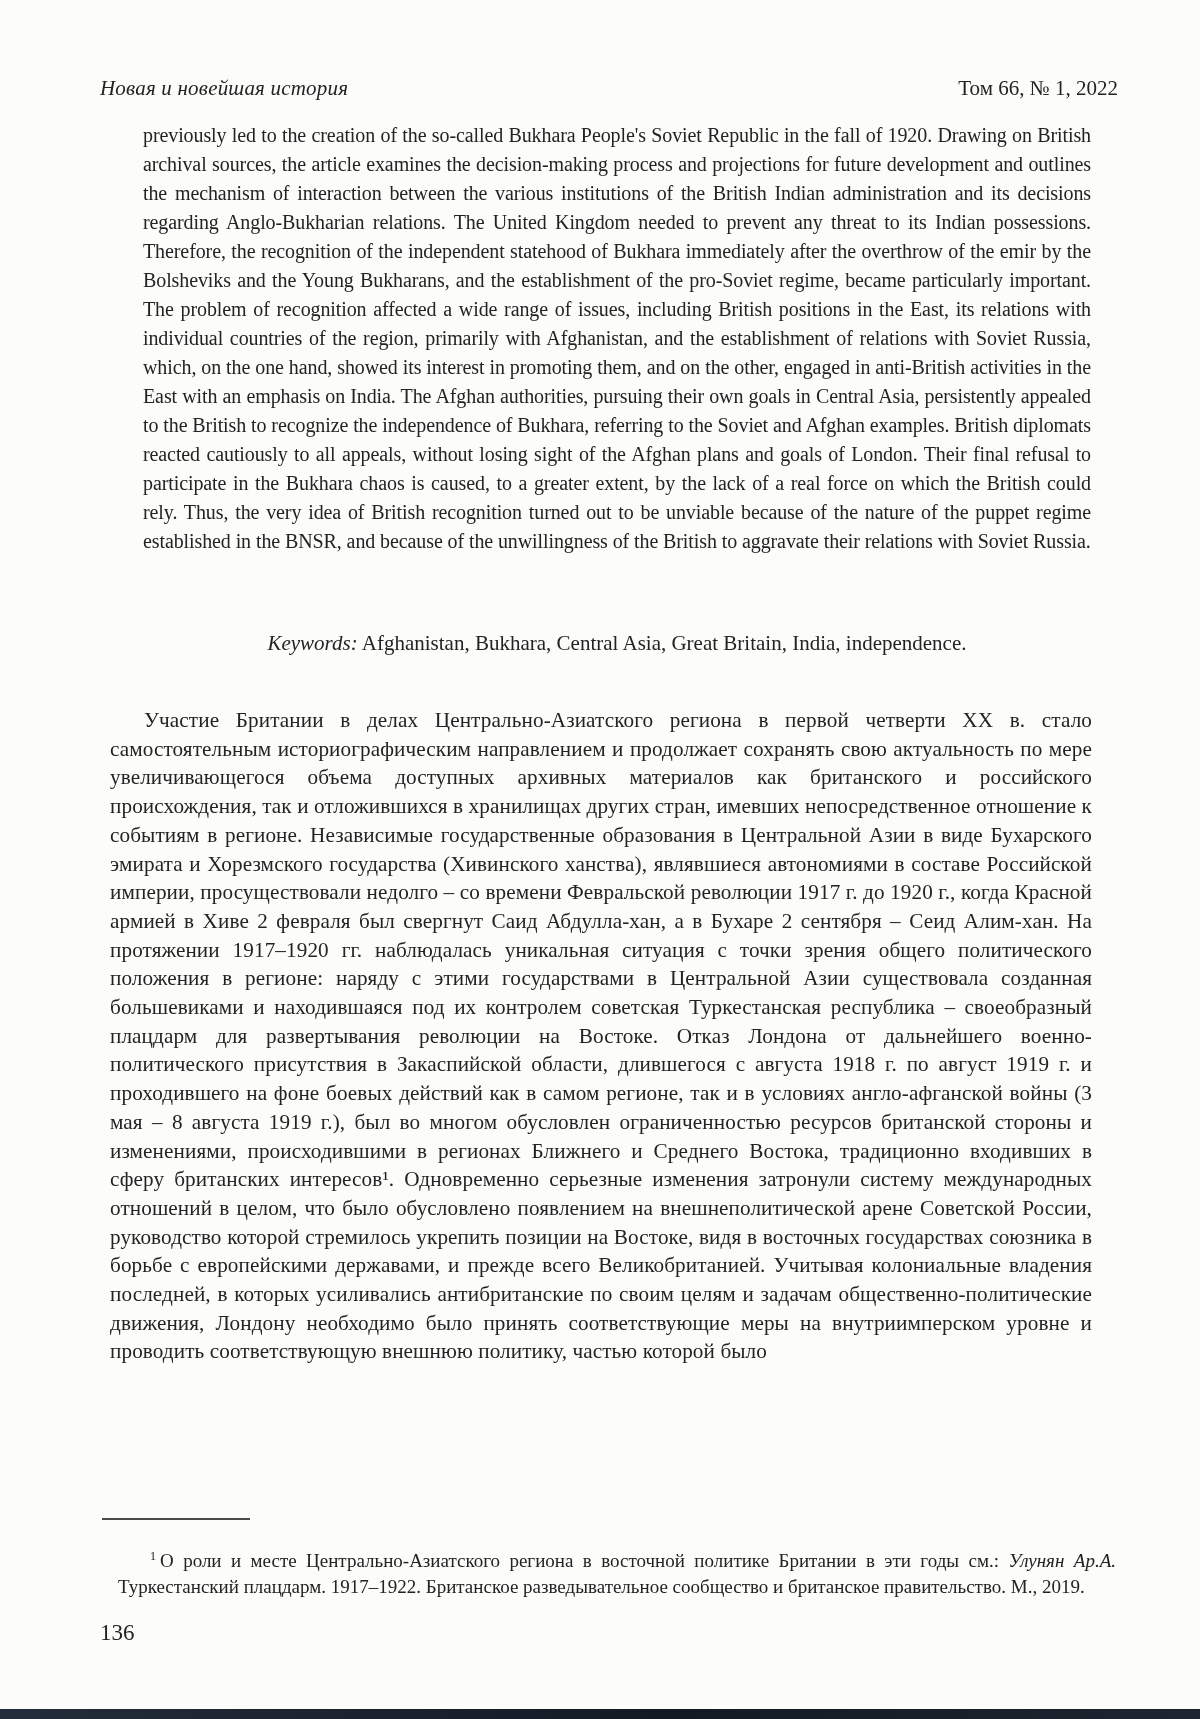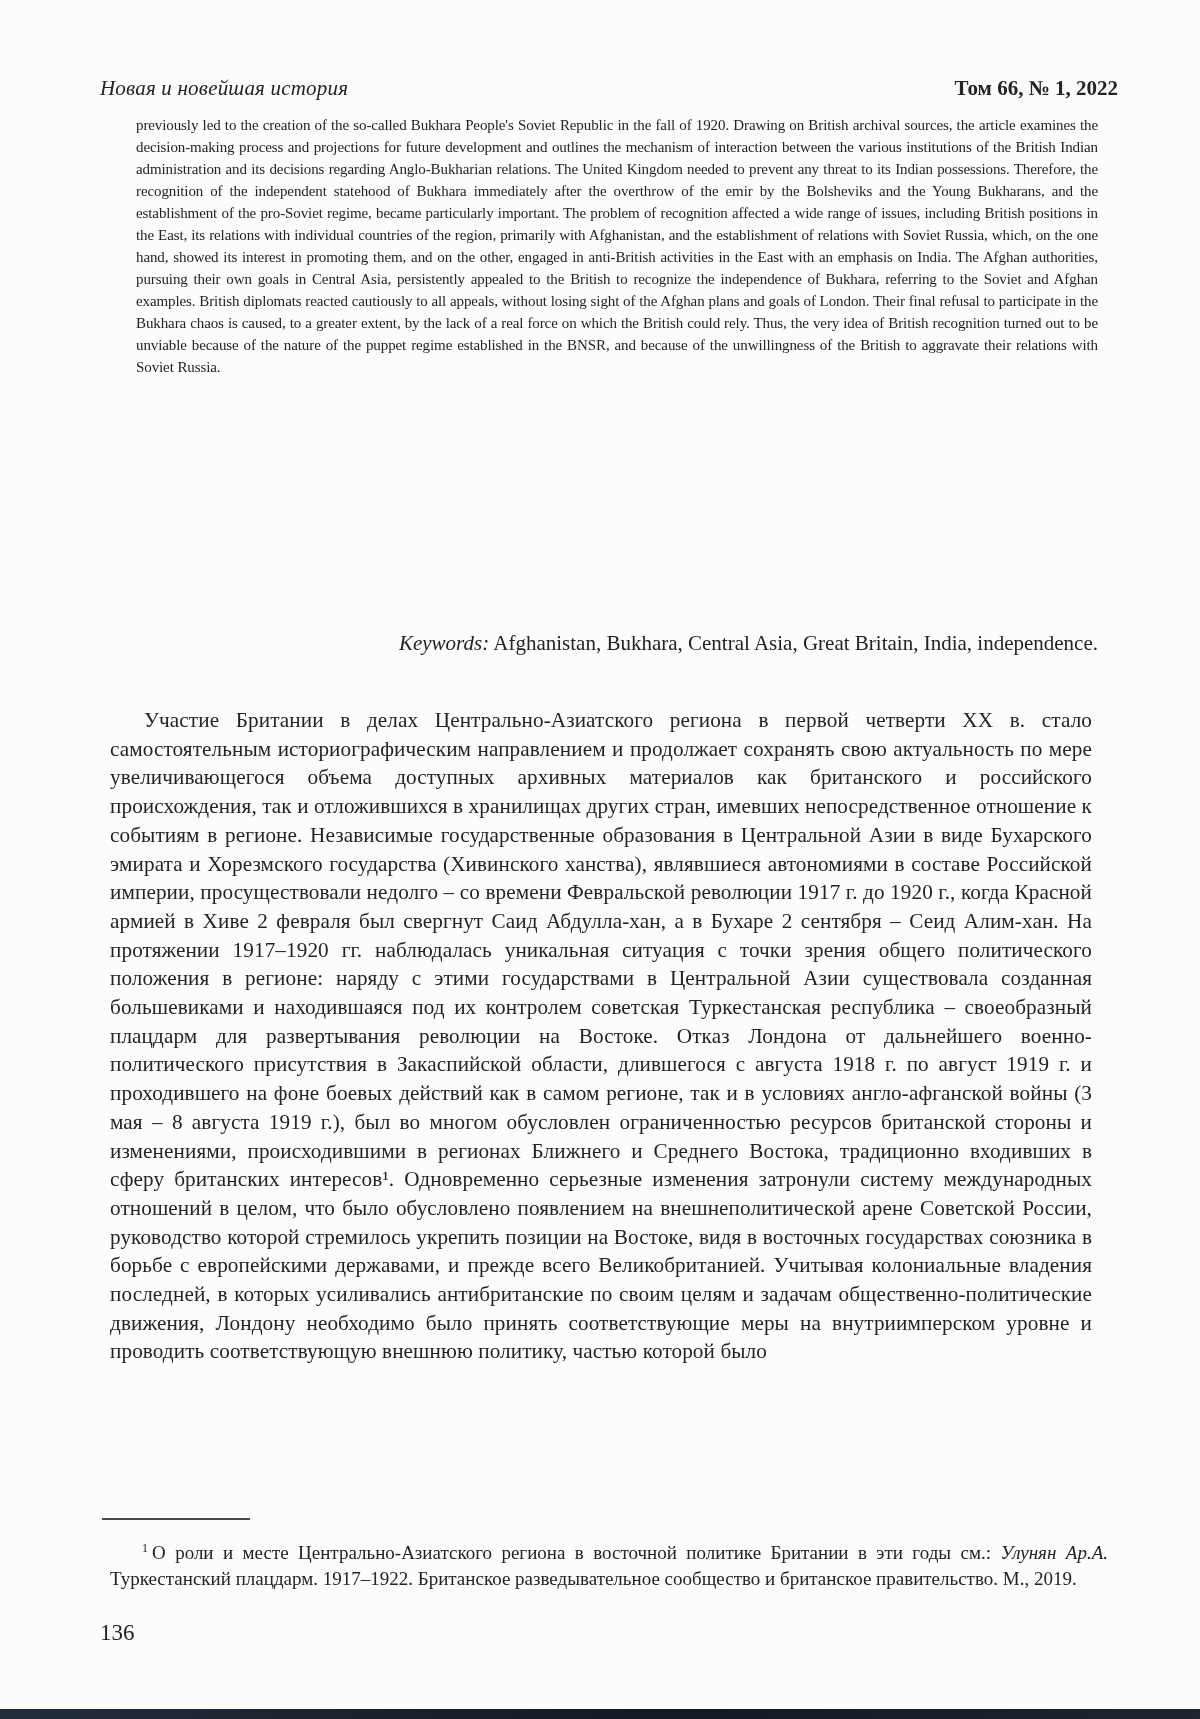--- a/index.html
+++ b/index.html
@@ -28,44 +28,43 @@
     justify-content: space-between;
     align-items: baseline;
     font-size: 21px;
   }
   .journal-title {
     font-style: italic;
     letter-spacing: 0.2px;
   }
   .issue-info {
     font-style: normal;
-    font-weight: bold;
   }
   .abstract {
     position: absolute;
     top: 114px;
     left: 136px;
     width: 962px;
   }
   .abstract p {
-    margin: 0;
-    font-size: 15px;
-    line-height: 22px;
+    margin: 7px;
+    font-size: 20px;
+    line-height: 29px;
     text-align: justify;
     letter-spacing: -0.1px;
   }
   .keywords {
     position: absolute;
     top: 630px;
     left: 136px;
     width: 962px;
     margin: 0;
     font-size: 21px;
     line-height: 26px;
-    text-align: right;
+    text-align: center;
   }
   .keywords em {
     font-style: italic;
   }
   .body-text {
     position: absolute;
     top: 698px;
     left: 102px;
     width: 998px;
   }
@@ -83,21 +82,21 @@
     left: 102px;
     width: 148px;
     height: 0;
     border-top: 2px solid #4a4a4a;
   }
   .footnote {
     position: absolute;
     top: 1532px;
     left: 102px;
     width: 998px;
-    margin: 8px;
+    margin: 16px;
     font-size: 19px;
     line-height: 25.5px;
     text-align: justify;
     text-indent: 32px;
   }
   .footnote sup {
     font-size: 12px;
     line-height: 0;
     margin-right: 4px;
   }

